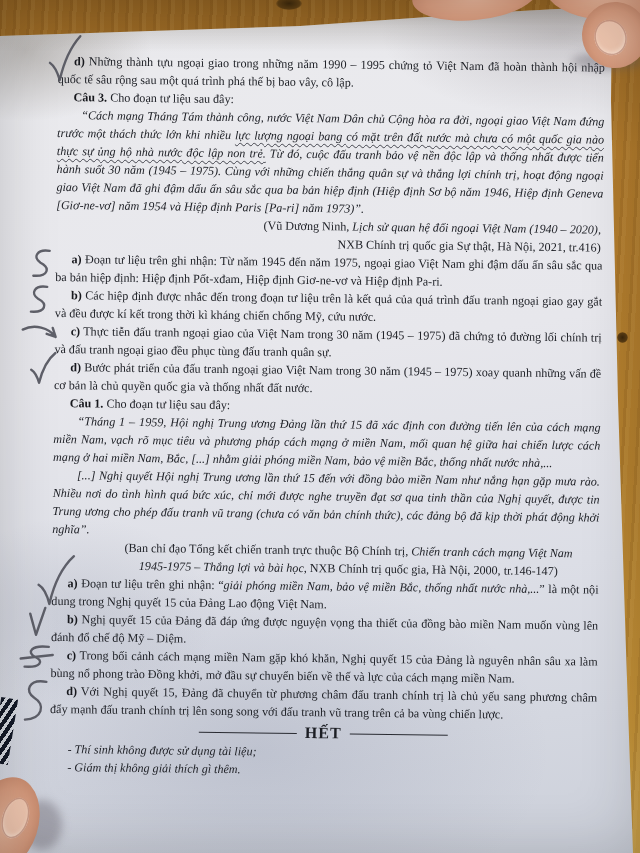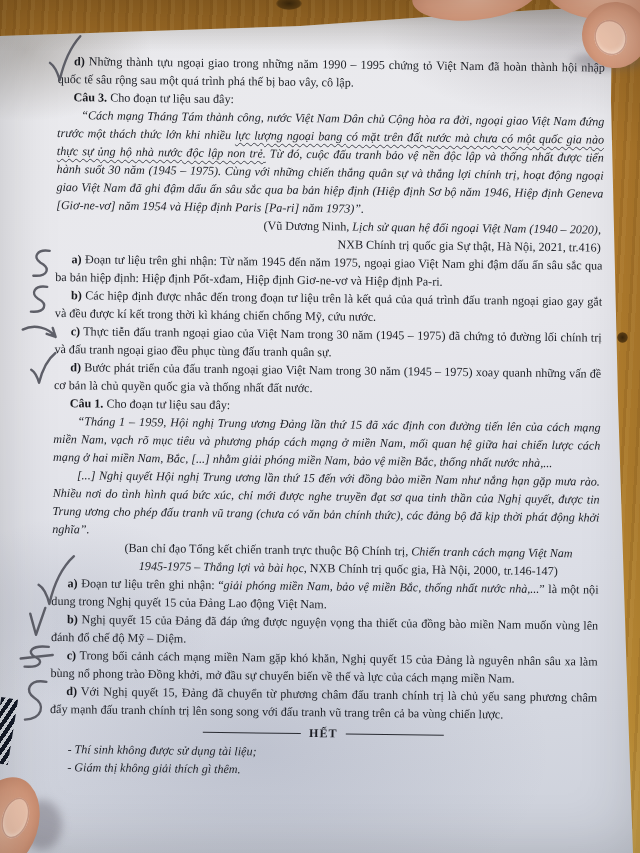--- a/index.html
+++ b/index.html
@@ -34,21 +34,21 @@
   .indent{text-indent:16px;}
   .quote{font-style:italic;text-indent:24px;}
   b.lbl{font-weight:bold;color:#17181d;}
   .wavy{text-decoration:underline;text-decoration-style:wavy;
     text-decoration-color:#44454e;text-decoration-thickness:1.2px;text-underline-offset:2.5px;}
   .src-right{text-align:right;padding-right:2px;}
   .src-center{text-align:center;padding-left:46px;}
   .it{font-style:italic;}
   .het{display:flex;align-items:center;justify-content:center;gap:8px;height:20px;margin-top:2px;}
   .het .bar{width:98px;border-top:1.6px solid #2a2c33;}
-  .het .word{font-weight:bold;letter-spacing:1px;font-size:12px;color:#1c1e24;}
+  .het .word{font-weight:bold;letter-spacing:1px;font-size:16px;color:#1c1e24;}
   .note{font-style:italic;text-indent:18px;text-align:left;}
   
   .mk{position:absolute;pointer-events:none;}
   .mk path{fill:none;stroke:#54555e;stroke-width:2.4;stroke-linecap:round;stroke-linejoin:round;opacity:.92;}
   
   .skin{position:absolute;z-index:5;border-radius:50%;
     background:radial-gradient(ellipse at 50% 55%,#e2b197 0%,#d59a7d 55%,#ba7c60 92%);}
   .nail{position:absolute;border-radius:50%;background:#eec5ae;
     box-shadow:inset 0 0 0 1.5px rgba(160,95,75,.45), inset 0 -3px 5px rgba(255,235,220,.8);}
   .finger-shadow{position:absolute;z-index:4;border-radius:50%;filter:blur(4px);

